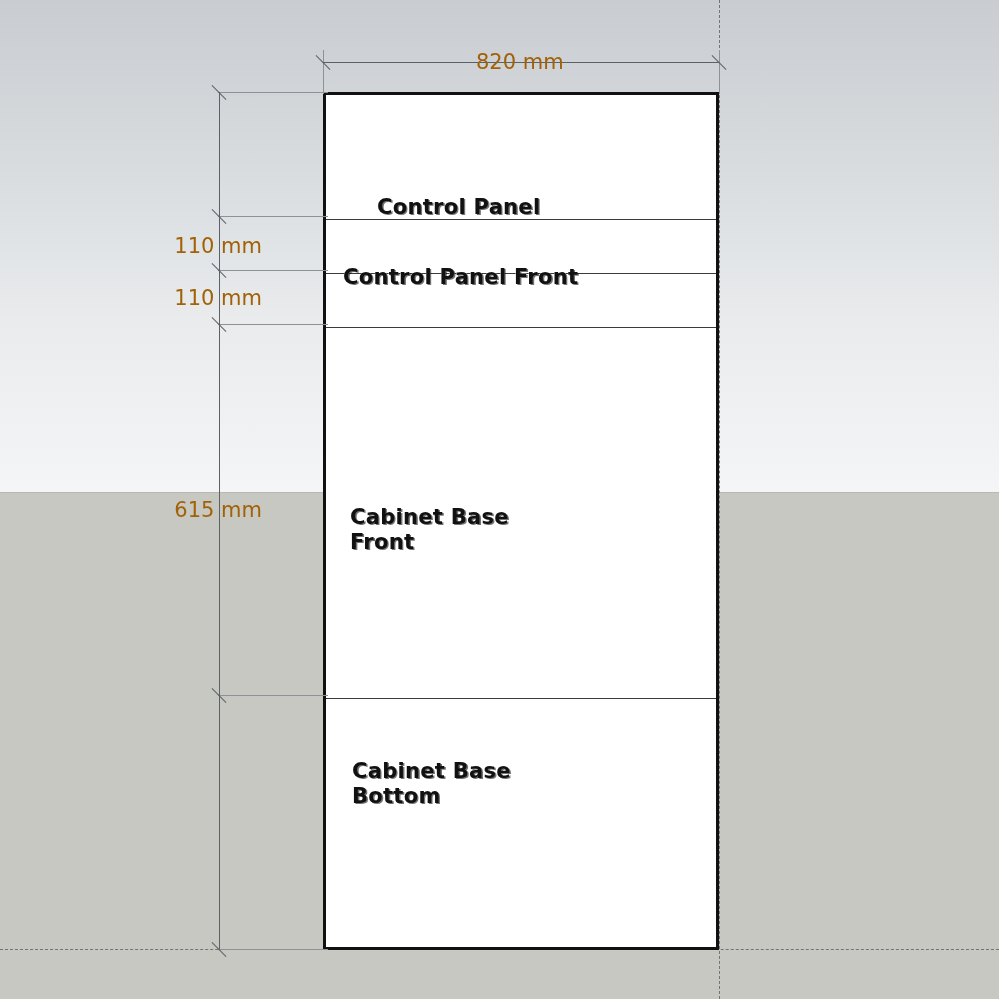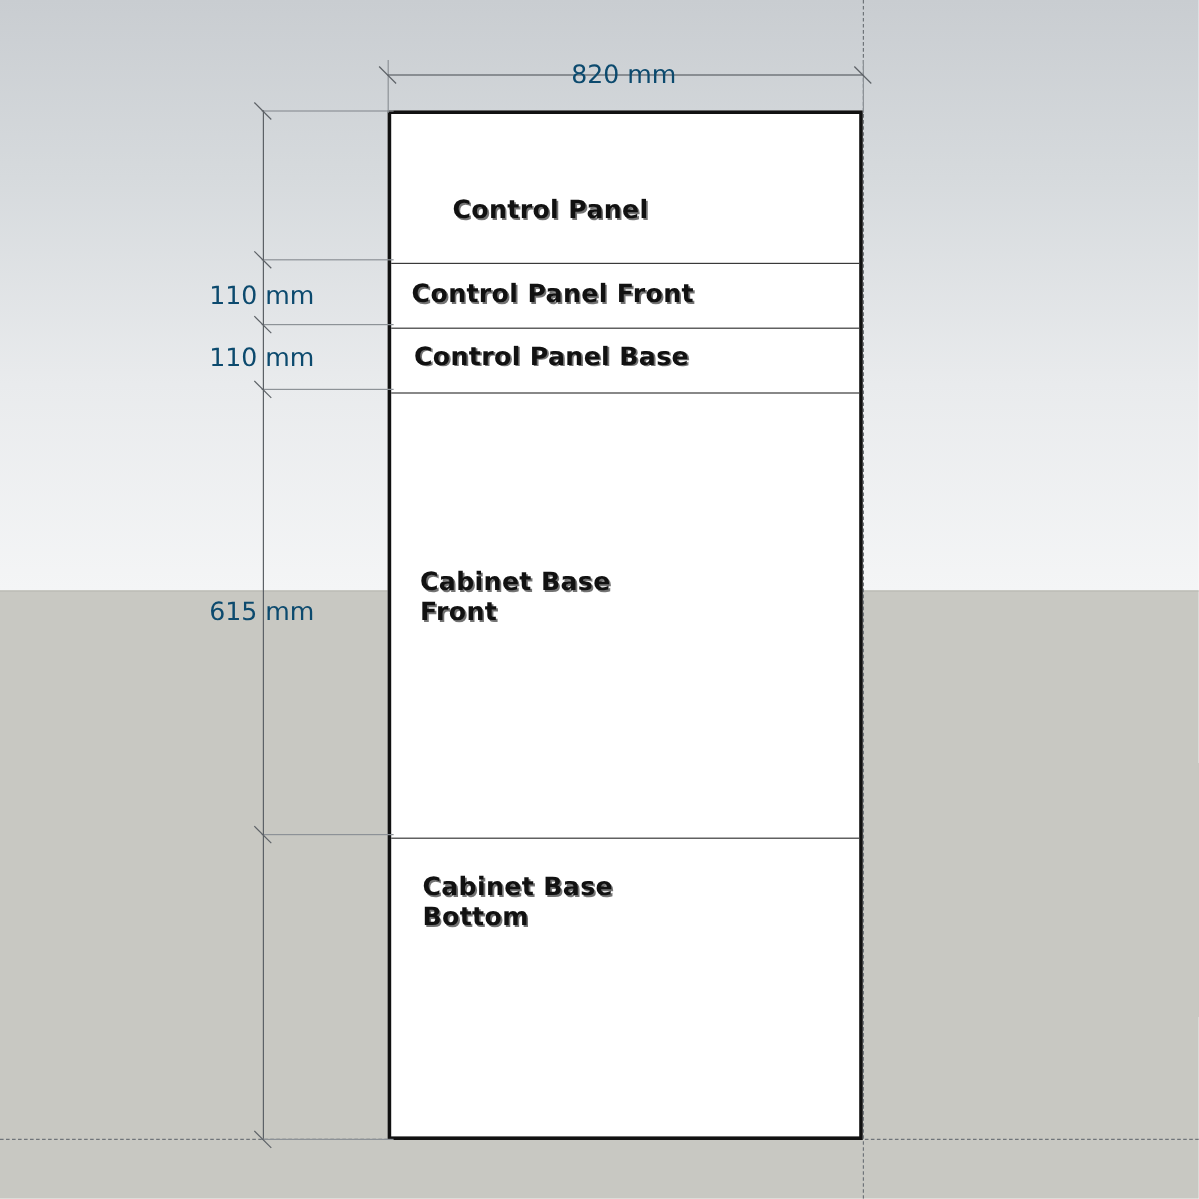--- a/index.html
+++ b/index.html
@@ -74,20 +74,21 @@
     color: #111111;
     font-weight: bold;
     font-size: 21px;
     line-height: 25px;
     letter-spacing: 0.3px;
     -webkit-text-stroke: 0.6px #ffffff;
     paint-order: stroke fill;
     text-shadow:
       1.4px 1.4px 0 rgba(0,0,0,0.55);
     white-space: pre-line;
+    margin-top: 32px;
   }
   
   .dim-line {
     position: absolute;
     background: #5c6166;
   }
   .dim-line.h { height: 1px; }
   .dim-line.v { width: 1px; }
   .ext-line {
     position: absolute;
@@ -101,21 +102,21 @@
   .tick {
     position: absolute;
     width: 20px;
     height: 1px;
     background: #5c6166;
     transform-origin: center center;
     transform: rotate(45deg);
   }
   .dim-text {
     position: absolute;
-    color: #0c4a6e;
+    color: #a16207;
     font-size: 21px;
     font-family: "DejaVu Sans", sans-serif;
     white-space: nowrap;
   }
   .dim-text.right { text-align: right; }
 </style>
 </head>
 <body>
 
 <div id="stage">
@@ -131,21 +132,20 @@
     <div class="divider" style="top:124px;"></div>
     <div class="divider" style="top:178px;"></div>
     <div class="divider" style="top:232px;"></div>
     <div class="divider" style="top:603px;"></div>
   </div>
 
   <div class="part-label" style="left:377px; top:163px;">Control Panel</div>
 
   <div class="part-label" style="left:343px; top:233px;">Control Panel Front</div>
 
-  <div class="part-label" style="left:345px; top:285px;">Control Panel Base</div>
 
   <div class="part-label" style="left:350px; top:473px;">Cabinet Base
 Front</div>
 
   <div class="part-label" style="left:352px; top:727px;">Cabinet Base
 Bottom</div>
 
   <div class="ext-line v" style="left:323px; top:50px; height:44px;"></div>
   <div class="ext-line v" style="left:719px; top:50px; height:44px;"></div>
   <div class="dim-line h" style="left:323px; top:62px; width:396px;"></div>

